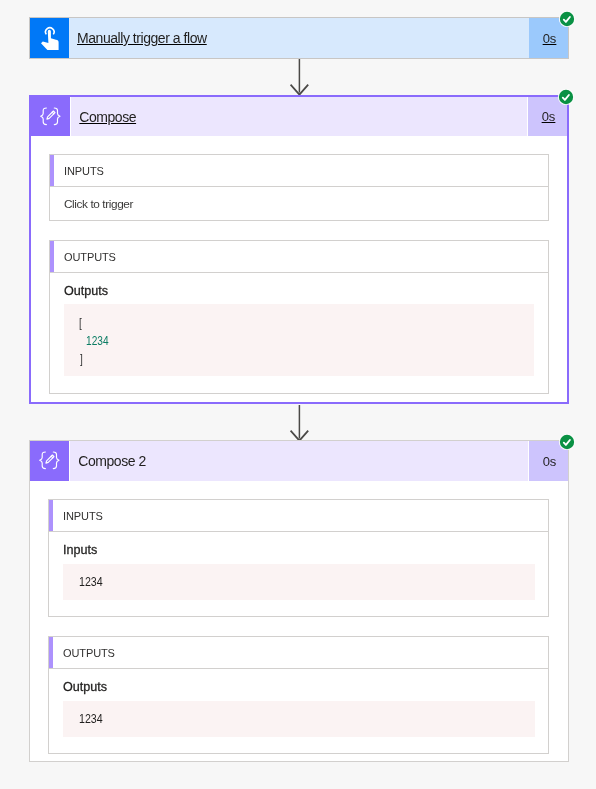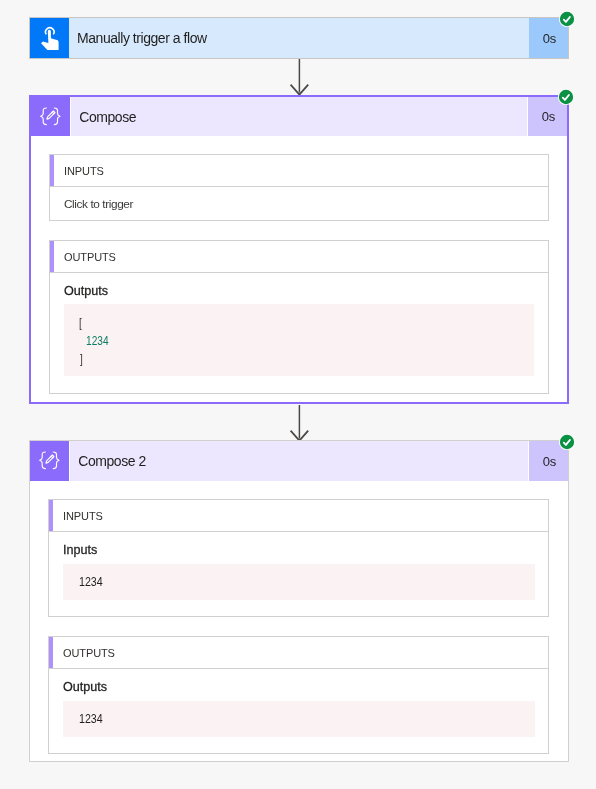--- a/index.html
+++ b/index.html
@@ -18,21 +18,21 @@
   .node { position: absolute; }
   .node-header { display: flex; align-items: stretch; width: 100%; }
   .node-icon { flex: 0 0 39px; display: flex; align-items: center; justify-content: center; }
   .icon-abs { position: relative; overflow: hidden; }
   .icon-abs svg { position: absolute; left: -1px; top: 0; }
   .action .icon-abs svg { top: -4px; left: -3px; }
   .node-title { flex: 1 1 auto; display: flex; align-items: center; padding-left: 8px; font-size: 14px; letter-spacing: -0.45px; color: #201f1e; }
   .node-duration { flex: 0 0 39px; display: flex; align-items: center; justify-content: center; font-size: 13px; color: #201f1e; padding-left: 2px; }
 
   .trigger { left: 29px; top: 17px; width: 540px; height: 42px; border: 1px solid #c8c6c4; }
-  .trigger .node-header { height: 40px; background: #d7e9fd; }
+  .trigger .node-header { height: 40px; background: #d7e9fd; text-decoration: underline; }
   .trigger .node-icon { background: #0078f7; }
   .trigger .node-duration { background: #9bc9fc; }
 
   .action .node-header { background: transparent; }
   .action .node-title { background: #ece6fe; margin-left: 1.3px; }
   .action .node-icon { background: #8a6bfc; }
   .action .node-duration { background: #cdc4fd; margin-left: 1.3px; }
 
   .action-selected { border: 2px solid #8a6bfc; background: #fff; }
   .action-plain { border: 1px solid #d2d0ce; background: #fff; }
@@ -80,21 +80,21 @@
         <circle cx="9" cy="9" r="7.15" fill="#0a9144"></circle>
         <path d="M5.8 9.7 L7.9 11.9 L11.9 7.0" fill="none" stroke="#fff" stroke-width="1.85" stroke-linecap="round" stroke-linejoin="round"></path>
       </svg>
   </div>
 
   <svg class="arrow" style="left:289px; top:59px;" width="22" height="38">
     <path d="M10.4 0 L10.4 33.6" stroke="#4a4947" stroke-width="1.5" fill="none"></path>
     <path d="M2.2 26.3 L10.4 35.7 L18.6 26.3" stroke="#4a4947" stroke-width="1.8" fill="none" stroke-linecap="square"></path>
   </svg>
 
-  <div class="node action action-selected" style="left:29px; top:95px; width:540px; height:309px;">
+  <div class="node action action-selected" style="left:29px; top:95px; width:540px; height:309px;text-decoration:underline;">
     <div class="node-header" style="height:39px;">
       <div class="node-icon icon-abs">
         <svg width="40" height="43" viewBox="0 0 40 43" aria-hidden="true">
           <g fill="none" stroke="#fff" stroke-width="1.15" stroke-linecap="round" stroke-linejoin="round">
             <path d="M18.4,15 c-2.3,0 -3.2,0.8 -3.2,2.5 l0,3.0 c0,1.3 -0.9,2.2 -2.5,2.8 c1.6,0.6 2.5,1.5 2.5,2.8 l0,3.0 c0,1.7 0.9,2.5 3.2,2.5"></path>
             <path d="M26.3,15 c2.3,0 3.2,0.8 3.2,2.5 l0,3.0 c0,1.3 0.9,2.2 2.5,2.8 c-1.6,0.6 -2.5,1.5 -2.5,2.8 l0,3.0 c0,1.7 -0.9,2.5 -3.2,2.5"></path>
             <path d="M25.4,18.0 l1.6,1.6 -5.8,5.8 -2.3,0.7 0.7,-2.3 Z"></path>
             <path d="M24.2,19.2 l1.6,1.6"></path>
           </g>
         </svg>

